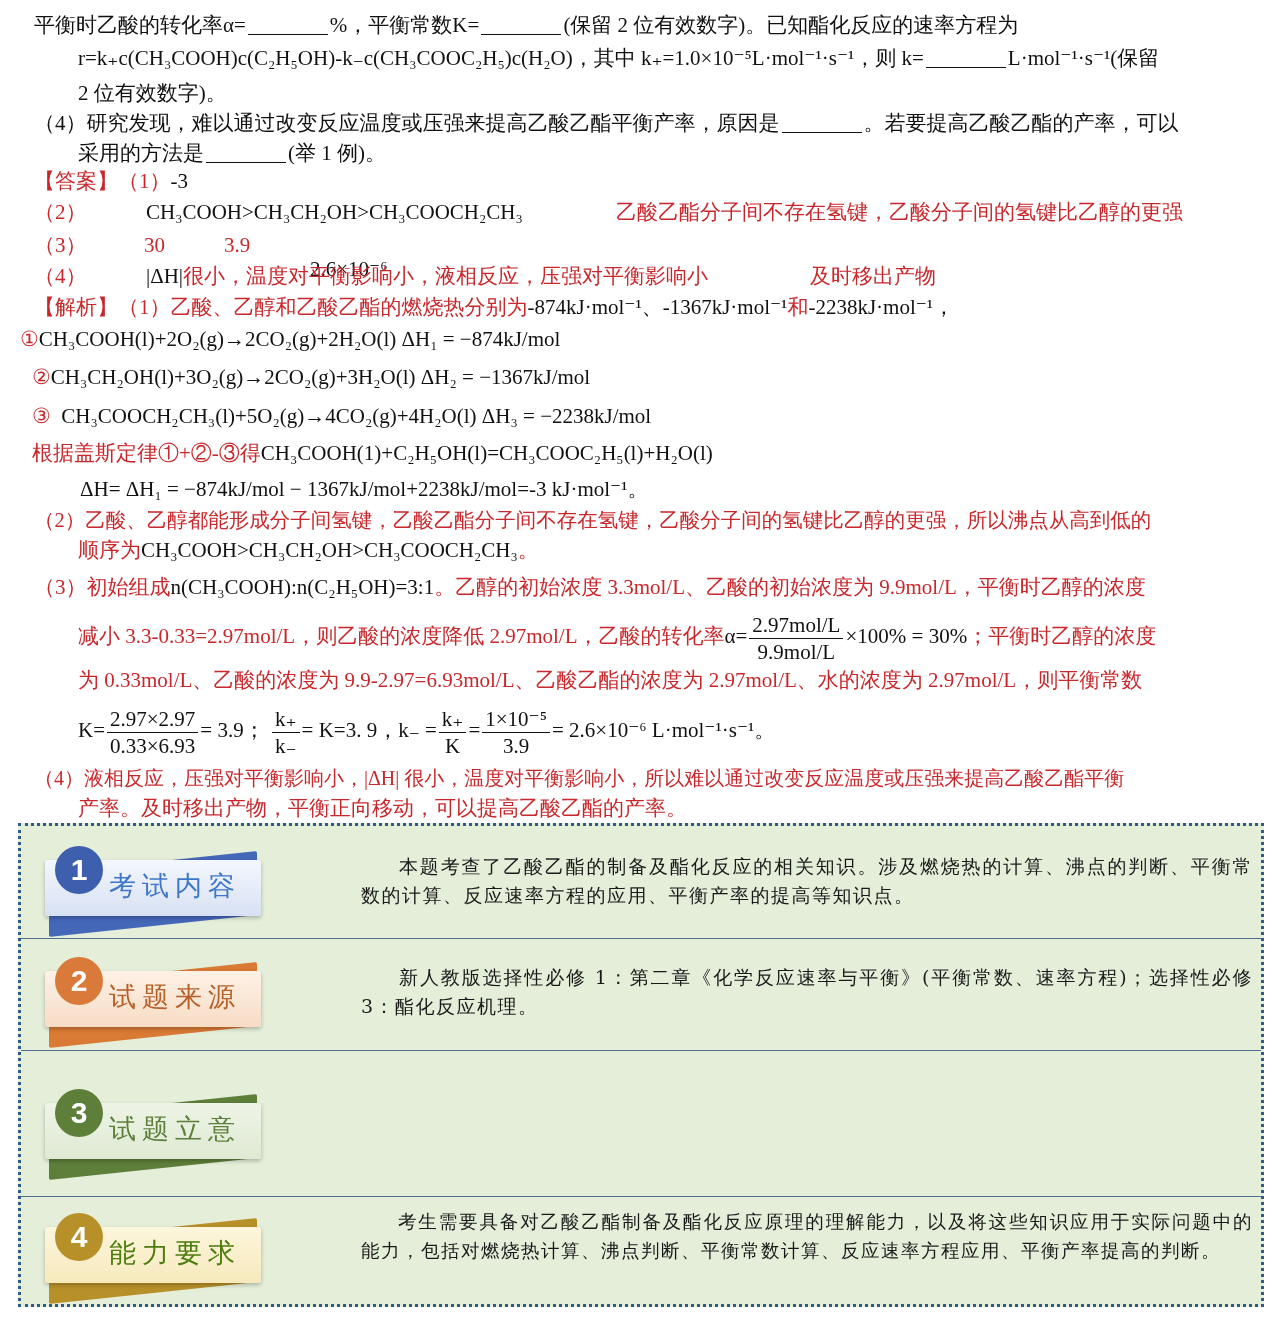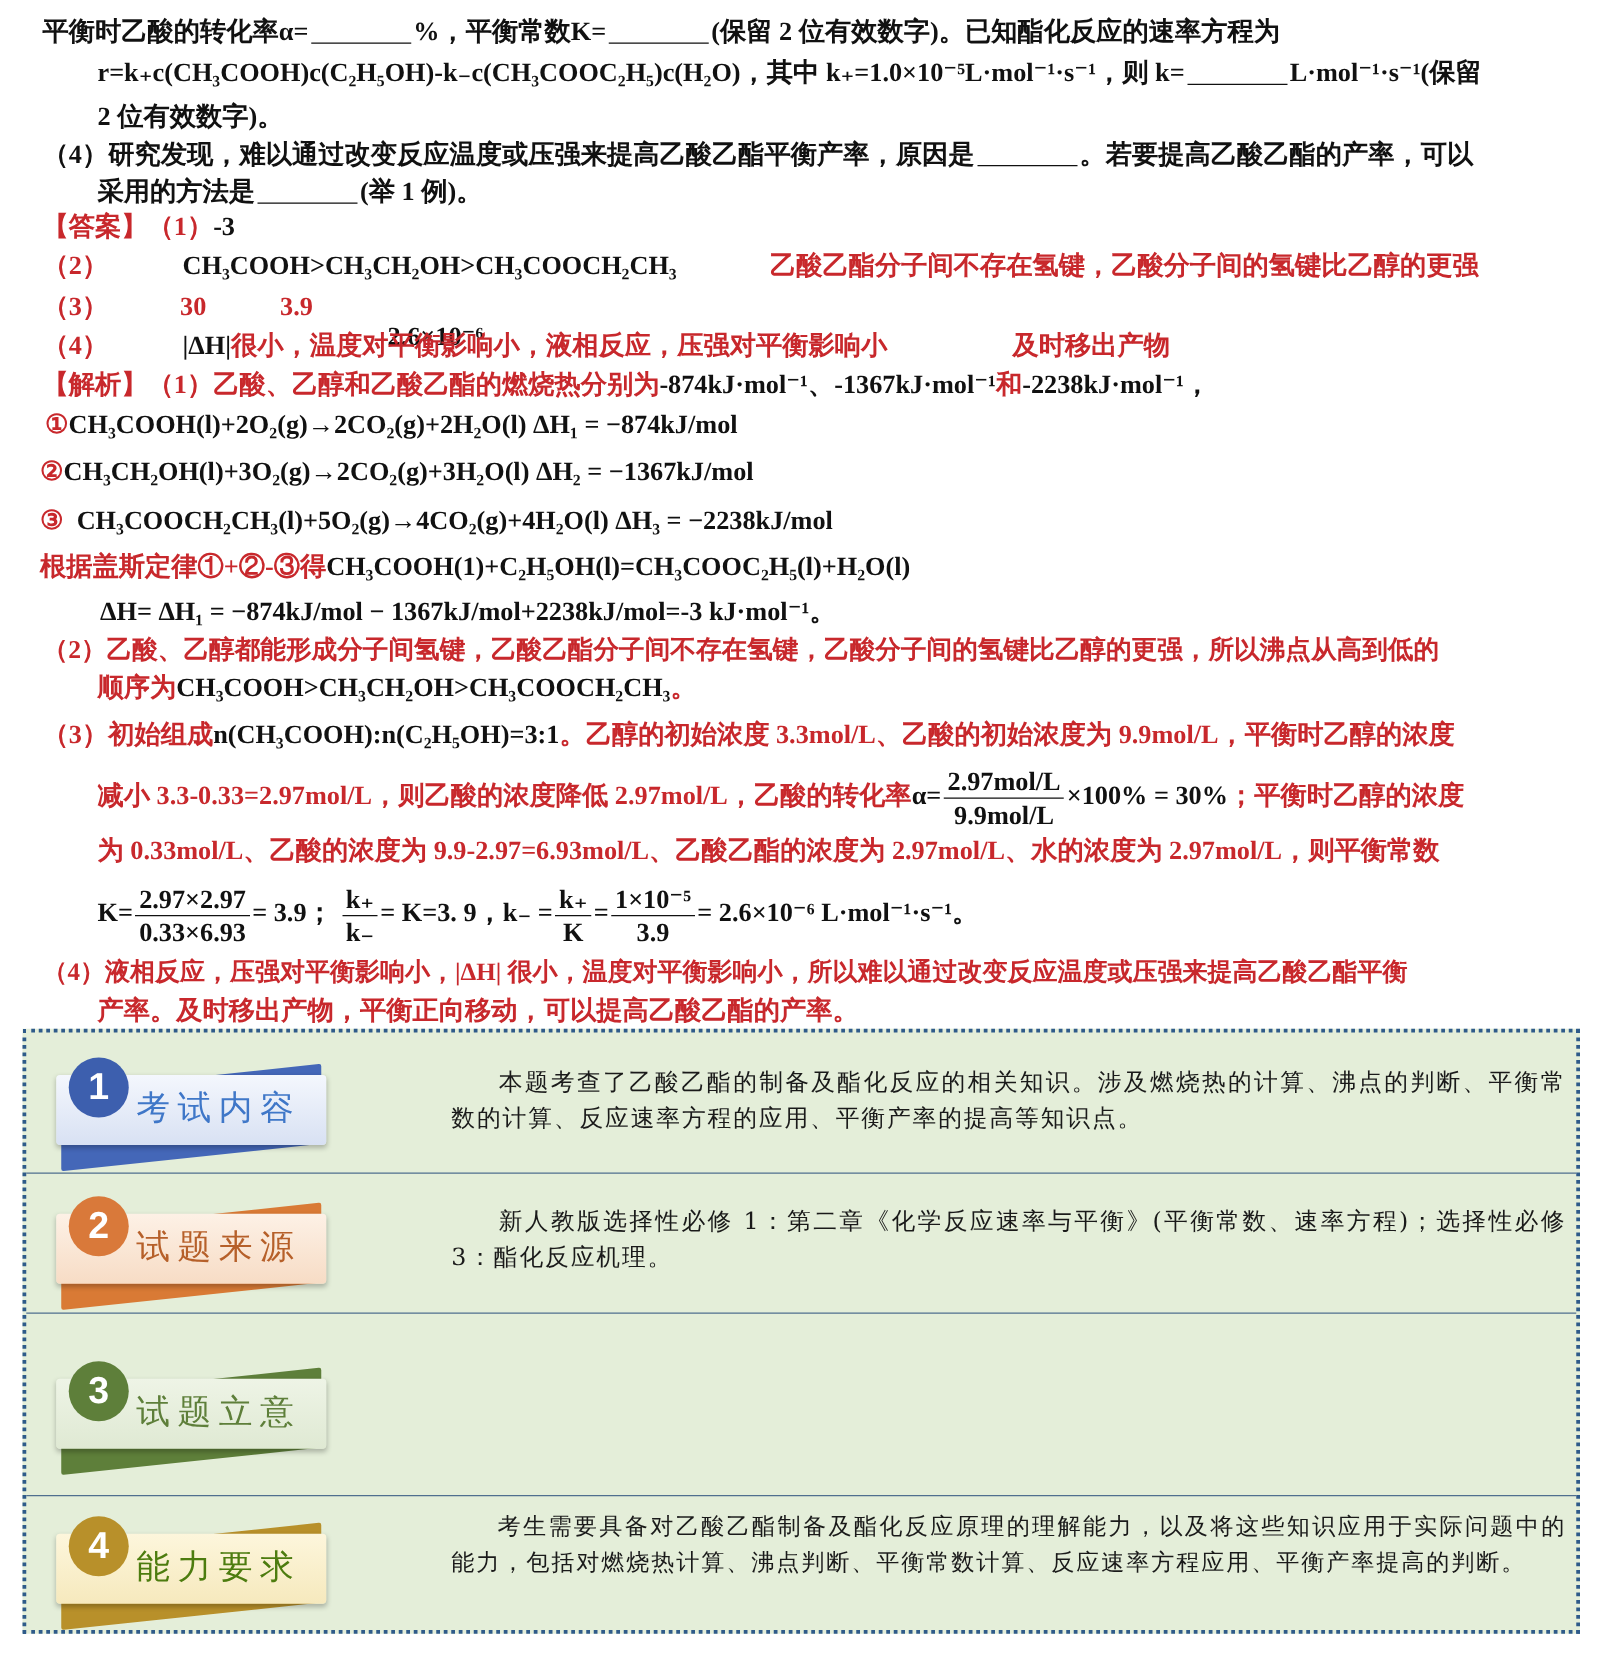--- a/index.html
+++ b/index.html
@@ -1,18 +1,18 @@
 <!DOCTYPE html>
 <html><head>
 <meta charset="utf-8">
 <style>
   * { box-sizing: border-box; margin: 0; padding: 0; }
   html, body { width: 1280px; height: 1326px; background: #ffffff; overflow: hidden; }
   body { font-family: "Liberation Serif", "DejaVu Serif", serif; color: #111; font-size: 21px; position: relative; }
-  .line { position: absolute; white-space: nowrap; line-height: 30px; font-weight: bold; }
+  .line { position: absolute; white-space: nowrap; line-height: 30px; }
   .red { color: #c8282c; }
   .blk { color: #111; }
   .blank { display: inline-block; width: 80px; border-bottom: 1.5px solid #111; height: 20px; vertical-align: -3px; margin: 0 2px; }
   .circ { color: #c8282c; }
   .frac { display: inline-block; vertical-align: middle; text-align: center; margin: 0 2px; }
   .frac .num { display: block; border-bottom: 1.5px solid #111; padding: 0 3px; line-height: 26px; }
   .frac .den { display: block; line-height: 26px; padding: 0 3px; }
 
   
   .infobox { position: absolute; left: 18px; top: 823px; width: 1246px; height: 484px; background: #e4eed9;
@@ -62,21 +62,21 @@
 </div>
 <div class="line" style="left:34px; top:261px;">
   <span class="red">（4）</span>
   <span style="position:absolute; left:112px;"><span class="blk">|ΔH|</span><span class="red">很小，温度对平衡影响小，液相反应，压强对平衡影响小</span></span>
   <span class="red" style="position:absolute; left:776px;">及时移出产物</span>
 </div>
 
 <div class="line" style="left:34px; top:292px;">
   <span class="red">【解析】</span><span class="red">（1）乙酸、乙醇和乙酸乙酯的燃烧热分别为</span><span class="blk">-874kJ·mol⁻¹、-1367kJ·mol⁻¹</span><span class="red">和</span><span class="blk">-2238kJ·mol⁻¹，</span>
 </div>
-<div class="line blk" style="left:36px; top:324px;text-align:right;">
+<div class="line blk" style="left:20px; top:324px;text-align:right;">
   <span class="circ">①</span><span>CH₃COOH(l)+2O₂(g)→2CO₂(g)+2H₂O(l)   ΔH₁ = −874kJ/mol</span>
 </div>
 <div class="line blk" style="left:32px; top:362px;">
   <span class="circ">②</span><span>CH₃CH₂OH(l)+3O₂(g)→2CO₂(g)+3H₂O(l)   ΔH₂ = −1367kJ/mol</span>
 </div>
 <div class="line blk" style="left:32px; top:401px;">
   <span class="circ">③</span>&nbsp;&nbsp;<span>CH₃COOCH₂CH₃(l)+5O₂(g)→4CO₂(g)+4H₂O(l)   ΔH₃ = −2238kJ/mol</span>
 </div>
 <div class="line" style="left:32px; top:438px;">
   <span class="red">根据盖斯定律①+②-③得</span><span class="blk">CH₃COOH(1)+C₂H₅OH(l)=CH₃COOC₂H₅(l)+H₂O(l)</span>

